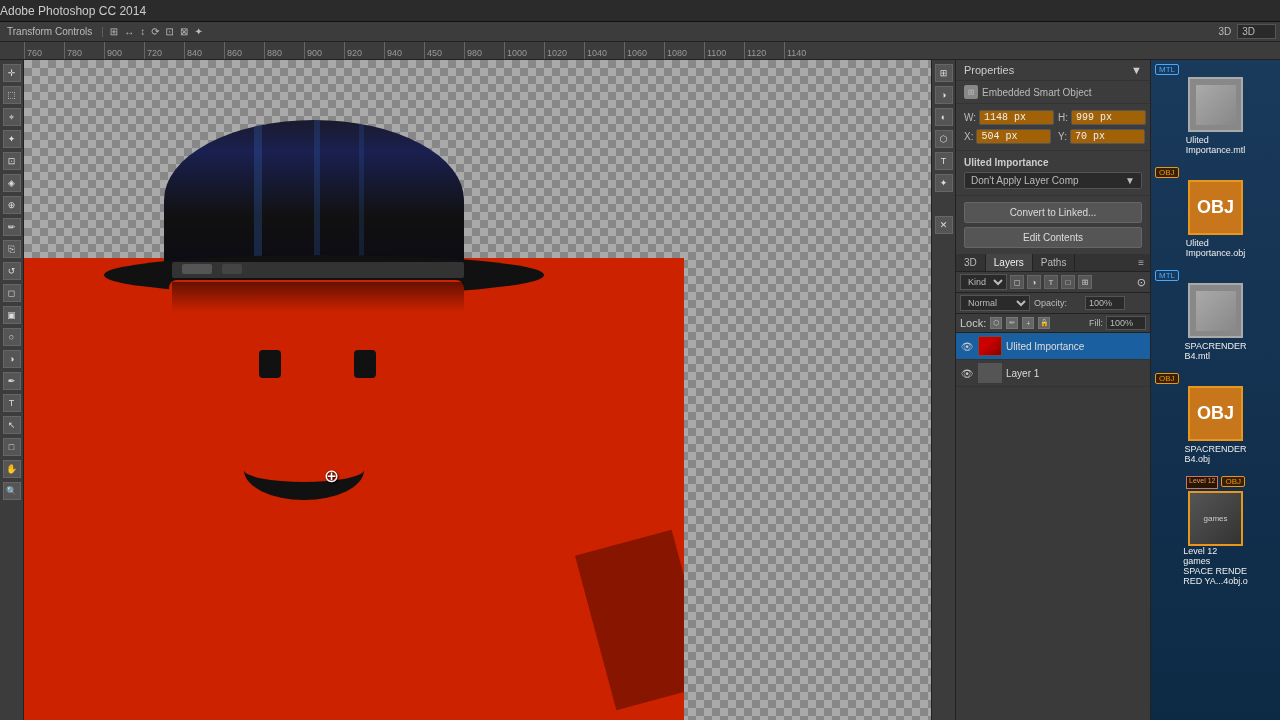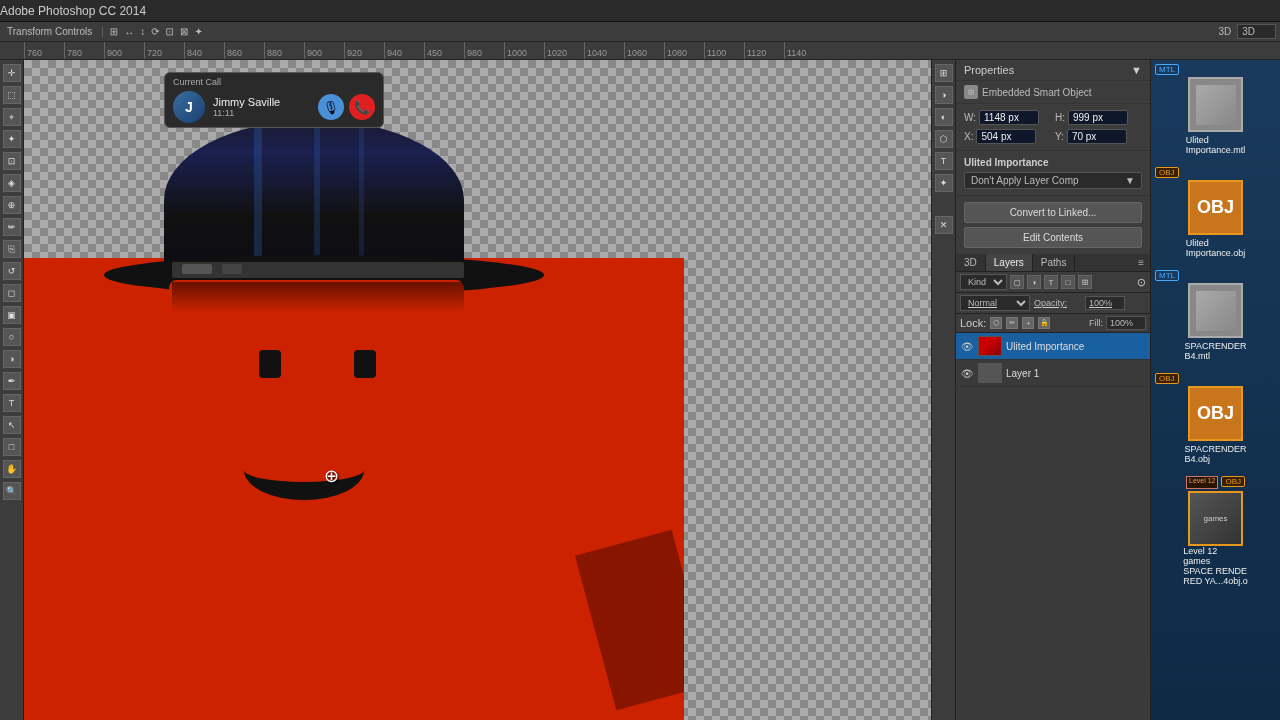--- a/index.html
+++ b/index.html
@@ -319,27 +319,28 @@
       border-bottom: 1px solid #333;
     }
     .dim-field {
       display: flex;
       align-items: center;
       gap: 3px;
       font-size: 10px;
       color: #bbb;
     }
     .dim-input {
-      background: #0f172a;
+      background: #a16207;
       border: 1px solid #555;
       color: #eee;
       font-size: 10px;
       padding: 1px 4px;
-      width: 60px;
+      width: 75px;
       border-radius: 2px;
+      font-family: Liberation Mono, monospace;
     }
 
     #layer-comp-section {
       padding: 6px 8px;
       border-bottom: 1px solid #333;
     }
     #layer-comp-label {
       font-size: 10px;
       color: #ccc;
       margin-bottom: 4px;
@@ -506,21 +507,20 @@
       font-size: 8px;
       cursor: pointer;
     }
 
     #blend-mode-row {
       display: flex;
       align-items: center;
       padding: 2px 4px;
       gap: 4px;
       border-bottom: 1px solid #222;
-      text-decoration: underline;
     }
     .blend-select {
       background: #2a2a2a;
       border: 1px solid #555;
       color: #bbb;
       font-size: 9px;
       padding: 1px 3px;
       width: 70px;
     }
     .opacity-row {
@@ -707,36 +707,20 @@
 
       <div class="char-smile"></div>
 
       <div class="char-body-bottom"></div>
 
       <div class="char-arm-right"></div>
 
       <div style="position:absolute;top:222px;left:148px;width:292px;height:30px;background:linear-gradient(180deg,rgba(0,0,0,0.5),transparent);"></div>
     </div>
 
-    <div id="current-call">
-      <div id="current-call-header">Current Call</div>
-      <div id="current-call-body">
-        <div id="caller-avatar">
-          <span>J</span>
-        </div>
-        <div id="caller-info">
-          <div id="caller-name">Jimmy Saville</div>
-          <div id="call-time">11:11</div>
-        </div>
-        <div id="call-buttons">
-          <button class="call-btn call-btn-mute">🎙</button>
-          <button class="call-btn call-btn-end">📞</button>
-        </div>
-      </div>
-    </div>
 
     <div style="position:absolute;top:405px;left:300px;font-size:18px;color:white;pointer-events:none;text-shadow:1px 1px 2px black;">⊕</div>
   </div>
 
   <div id="right-tools-strip">
     <div class="tool-icon">⊞</div>
     <div class="tool-icon">◑</div>
     <div class="tool-icon">◐</div>
     <div class="tool-icon">⬡</div>
     <div class="tool-icon">T</div>

